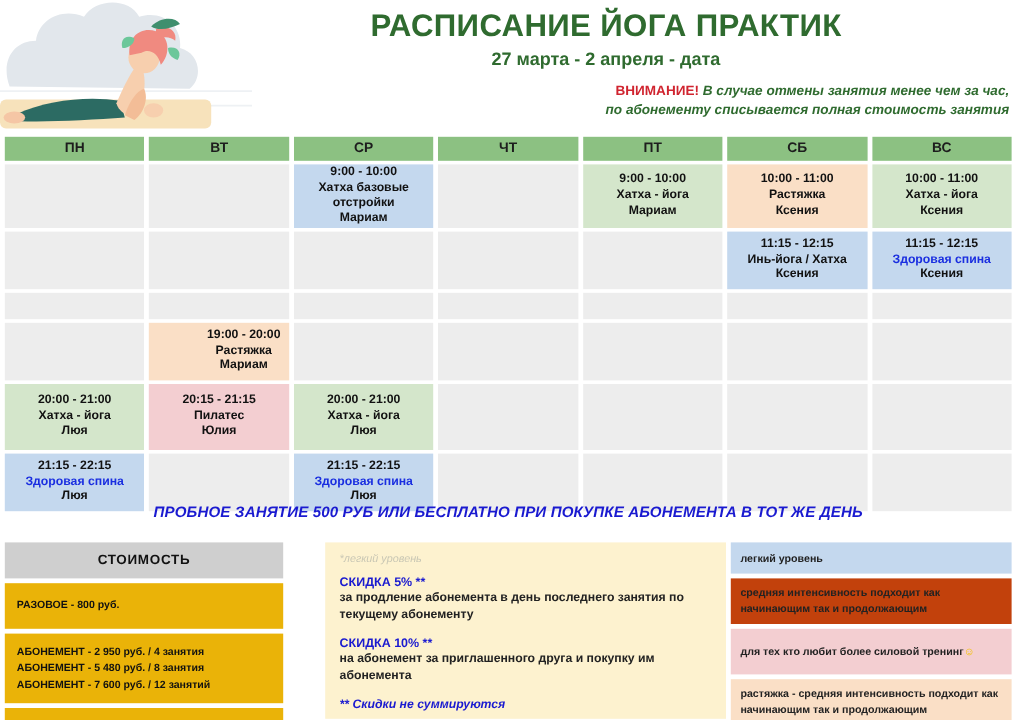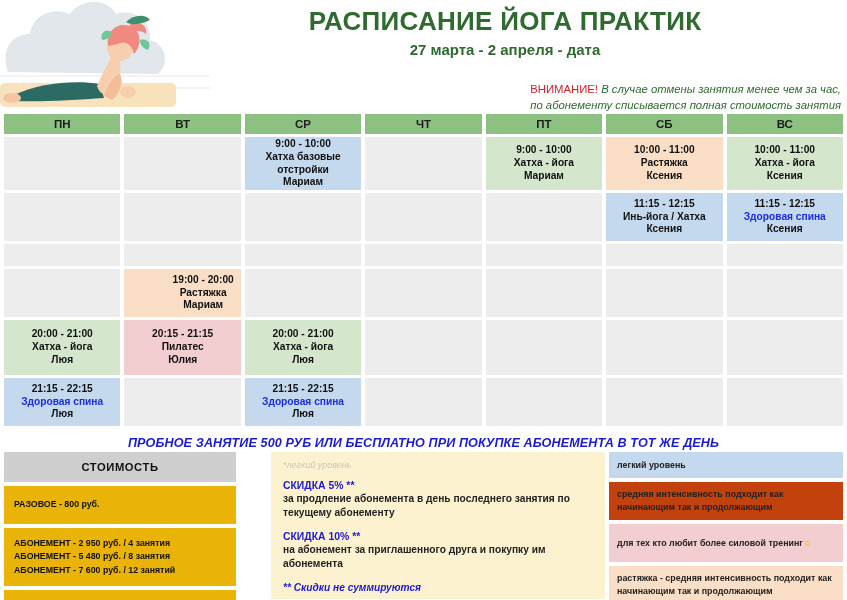--- a/index.html
+++ b/index.html
@@ -26,23 +26,22 @@
   }
   .main-title{
     font-size:26px;font-weight:bold;color:#2f6b2f;letter-spacing:.3px;
     line-height:30px;white-space:nowrap;
   }
   .sub-title{
     font-size:15px;font-weight:bold;color:#2f6b2f;margin-top:5px;
   }
   .warn{
     position:absolute;right:6px;top:69px;width:450px;text-align:right;
-    font-size:11.3px;font-style:italic;font-weight:normal;color:#2f6b2f;
+    font-size:11.3px;font-style:italic;font-weight:bold;color:#2f6b2f;
     line-height:15.5px;
-    margin-top:13px;
   }
   .warn .excl{color:#d0242f;font-style:normal;}
 
   
   .sched{
     position:absolute;left:4px;top:114px;width:839px;
   }
   .srow{display:flex;gap:4px;margin-bottom:3px;}
   .scell{
     width:117.8px;
@@ -69,21 +68,21 @@
   .scell .l{display:block;}
   .scell.blue{background:#c4d8ee;}
   .scell.green{background:#d4e6cb;}
   .scell.peach{background:#fadfc6;}
   .scell.pink{background:#f3ced1;}
   .scell.empty{background:#ededed;}
   .bluetext{color:#1a2ee0;}
 
   
   .promo{
-    position:absolute;left:0;top:436px;width:847px;text-align:center;
+    position:absolute;left:0;top:420px;width:847px;text-align:center;
     font-size:12.6px;font-weight:bold;font-style:italic;color:#1a1ad0;
     letter-spacing:.1px;
   }
 
   
   .footer{
     position:absolute;left:4px;top:452px;width:839px;
     display:flex;gap:4px;
   }
   .col-price{width:232px;}

